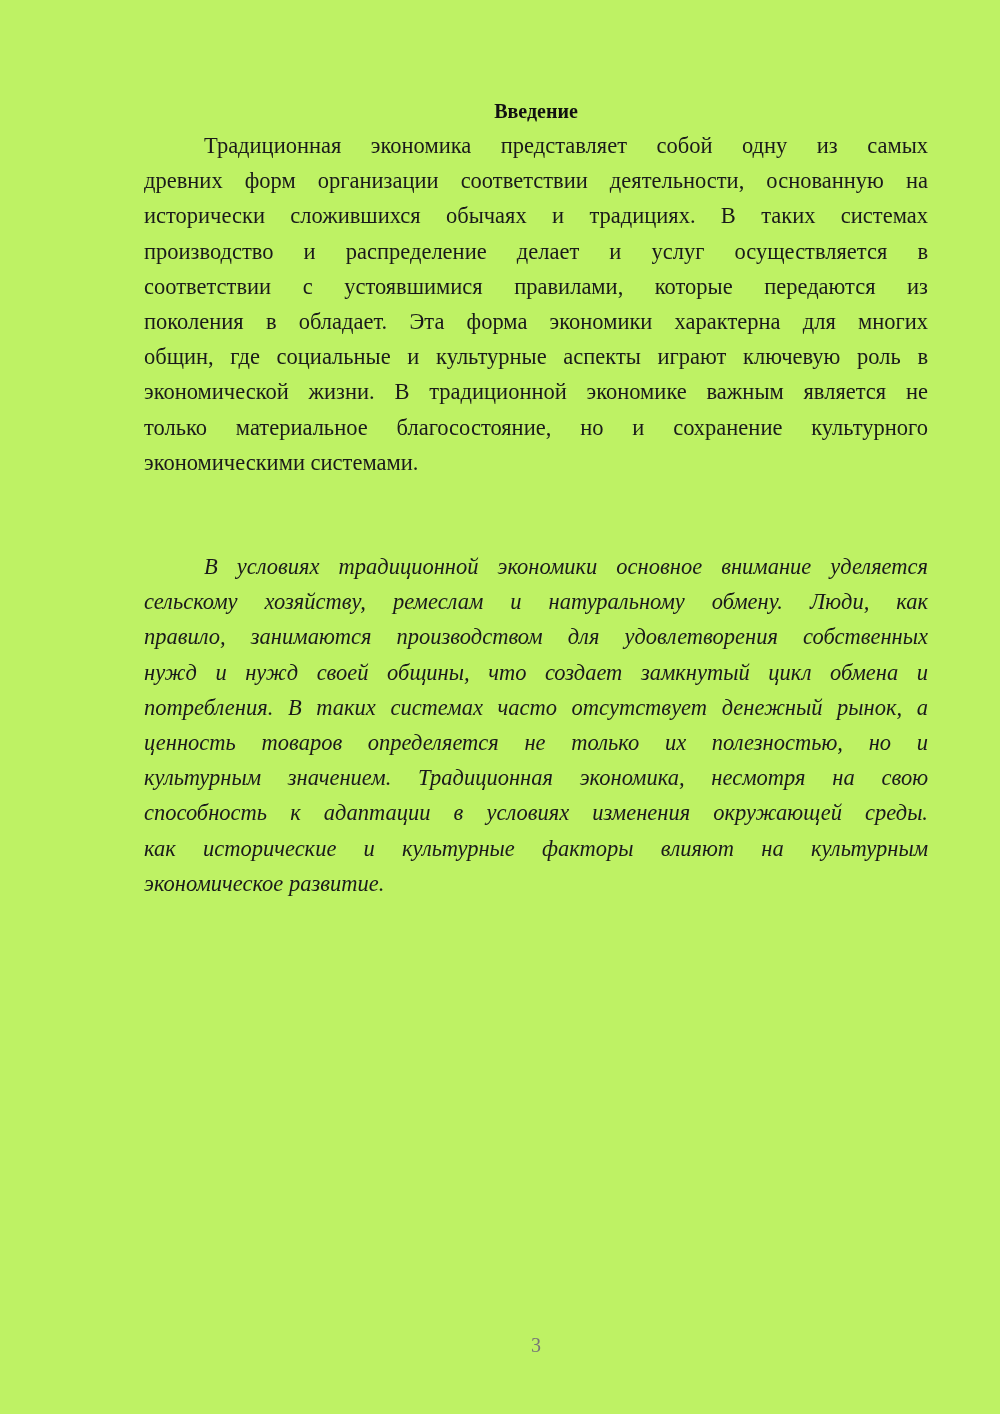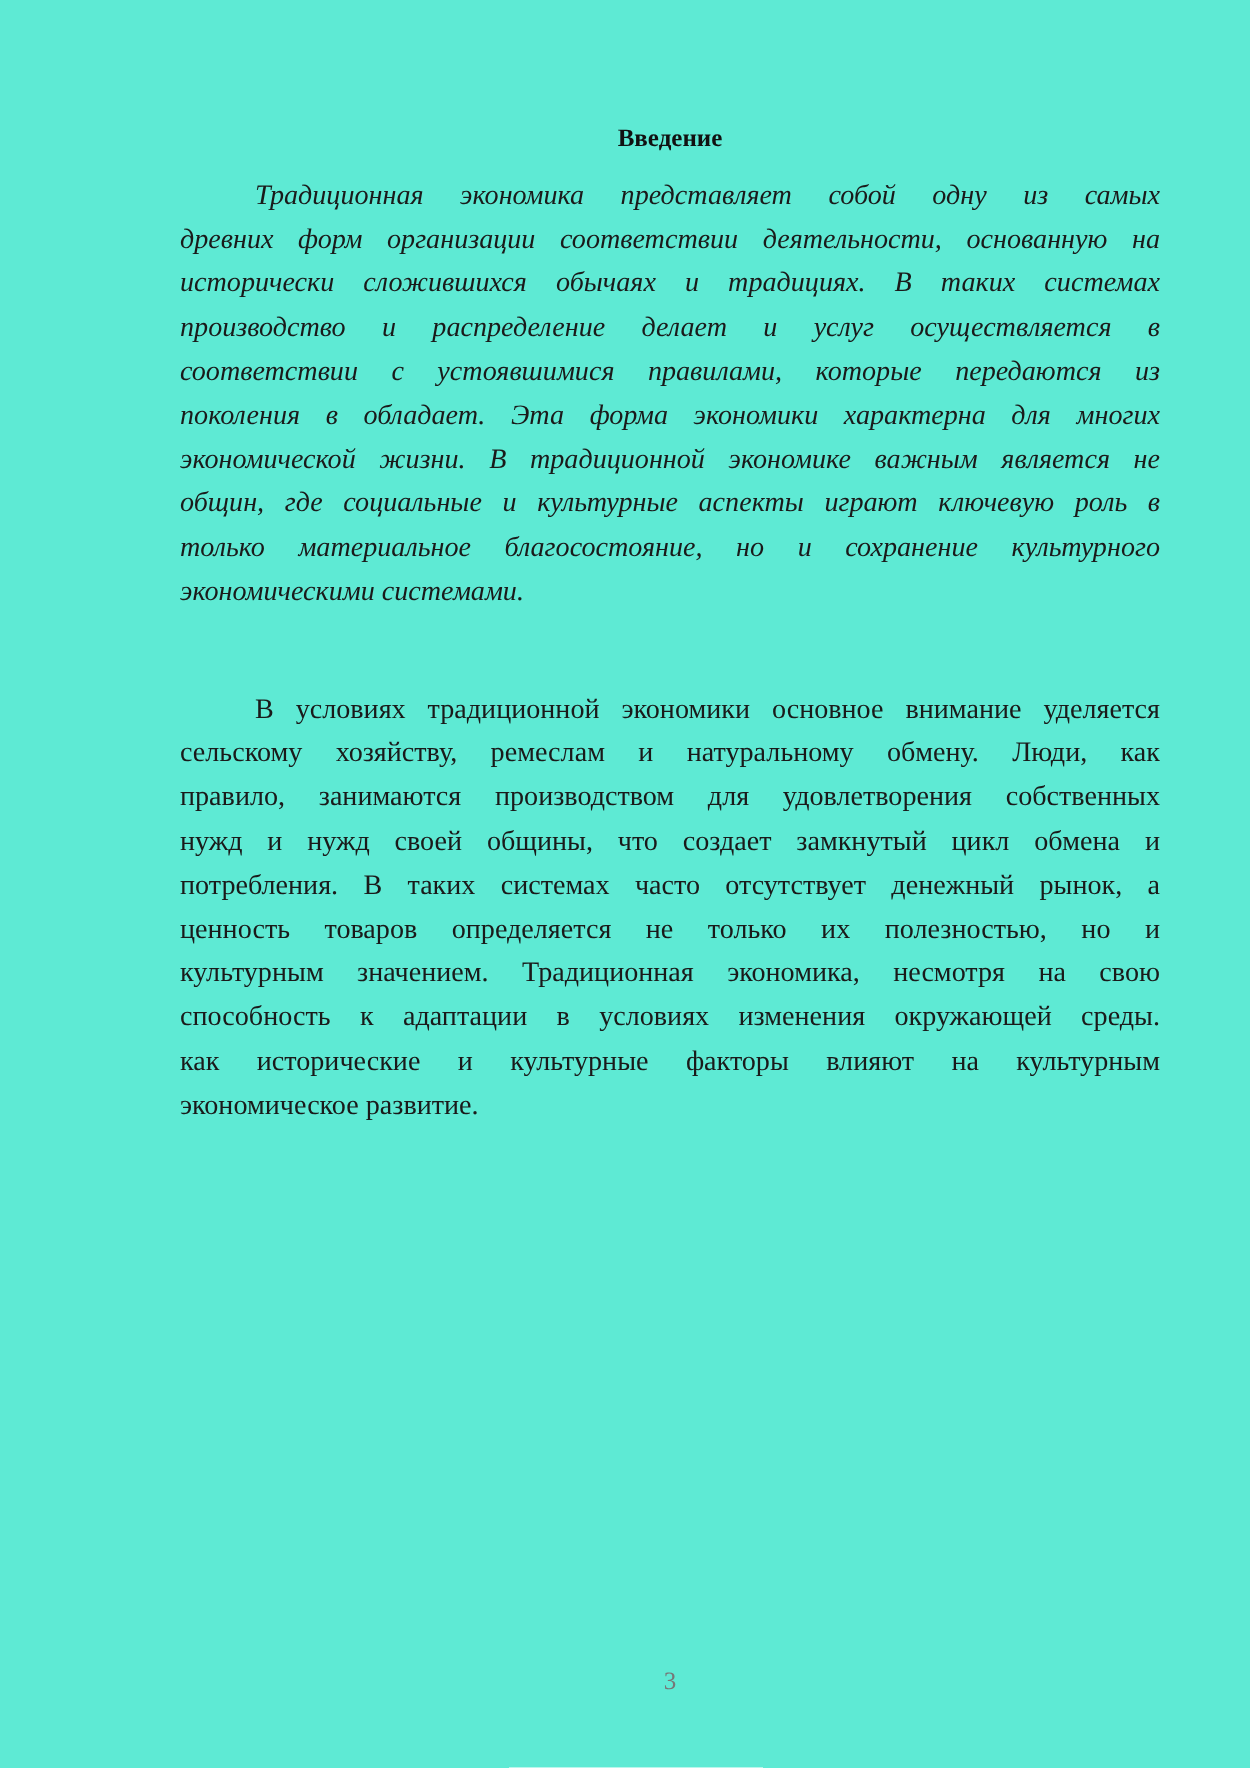--- a/index.html
+++ b/index.html
@@ -13,21 +13,21 @@
       position: relative;
       overflow: hidden;
       font-family: "Liberation Serif", "DejaVu Serif", serif;
       color: #1a1a1a;
     }
     .page {
       position: absolute;
       left: 0; top: 0;
       width: 1000px;
       height: 1414px;
-      background: #5eead4;
+      background: #bef264;
     }
     .heading {
       position: absolute;
       top: 98px;
       left: 0;
       width: 1072px;
       text-align: center;
       font-weight: bold;
       font-size: 20px;
       line-height: 26px;
@@ -48,22 +48,22 @@
       text-align-last: justify;
       white-space: nowrap;
       overflow: visible;
     }
     .para .line.first {
       padding-left: 60px;
     }
     .para .line.last {
       text-align-last: left;
     }
-    .p1 { top: 138px; font-style: italic; }
-    .p2 { top: 549px; }
+    .p1 { top: 128px; }
+    .p2 { top: 549px; font-style: italic; }
     .page-number {
       position: absolute;
       top: 1334px;
       left: 0;
       width: 1072px;
       text-align: center;
       font-size: 20px;
       color: #777;
     }
   </style>
@@ -74,22 +74,22 @@
 
   <div class="heading">Введение</div>
 
   <div class="para p1">
     <span class="line first">Традиционная экономика представляет собой одну из самых</span>
     <span class="line">древних форм организации соответствии деятельности, основанную на</span>
     <span class="line">исторически сложившихся обычаях и традициях. В таких системах</span>
     <span class="line">производство и распределение делает и услуг осуществляется в</span>
     <span class="line">соответствии с устоявшимися правилами, которые передаются из</span>
     <span class="line">поколения в обладает. Эта форма экономики характерна для многих</span>
+    <span class="line">общин, где социальные и культурные аспекты играют ключевую роль в</span>
     <span class="line">экономической жизни. В традиционной экономике важным является не</span>
-    <span class="line">общин, где социальные и культурные аспекты играют ключевую роль в</span>
     <span class="line">только материальное благосостояние, но и сохранение культурного</span>
     <span class="line last">экономическими системами.</span>
   </div>
 
   <div class="para p2">
     <span class="line first">В условиях традиционной экономики основное внимание уделяется</span>
     <span class="line">сельскому хозяйству, ремеслам и натуральному обмену. Люди, как</span>
     <span class="line">правило, занимаются производством для удовлетворения собственных</span>
     <span class="line">нужд и нужд своей общины, что создает замкнутый цикл обмена и</span>
     <span class="line">потребления. В таких системах часто отсутствует денежный рынок, а</span>

